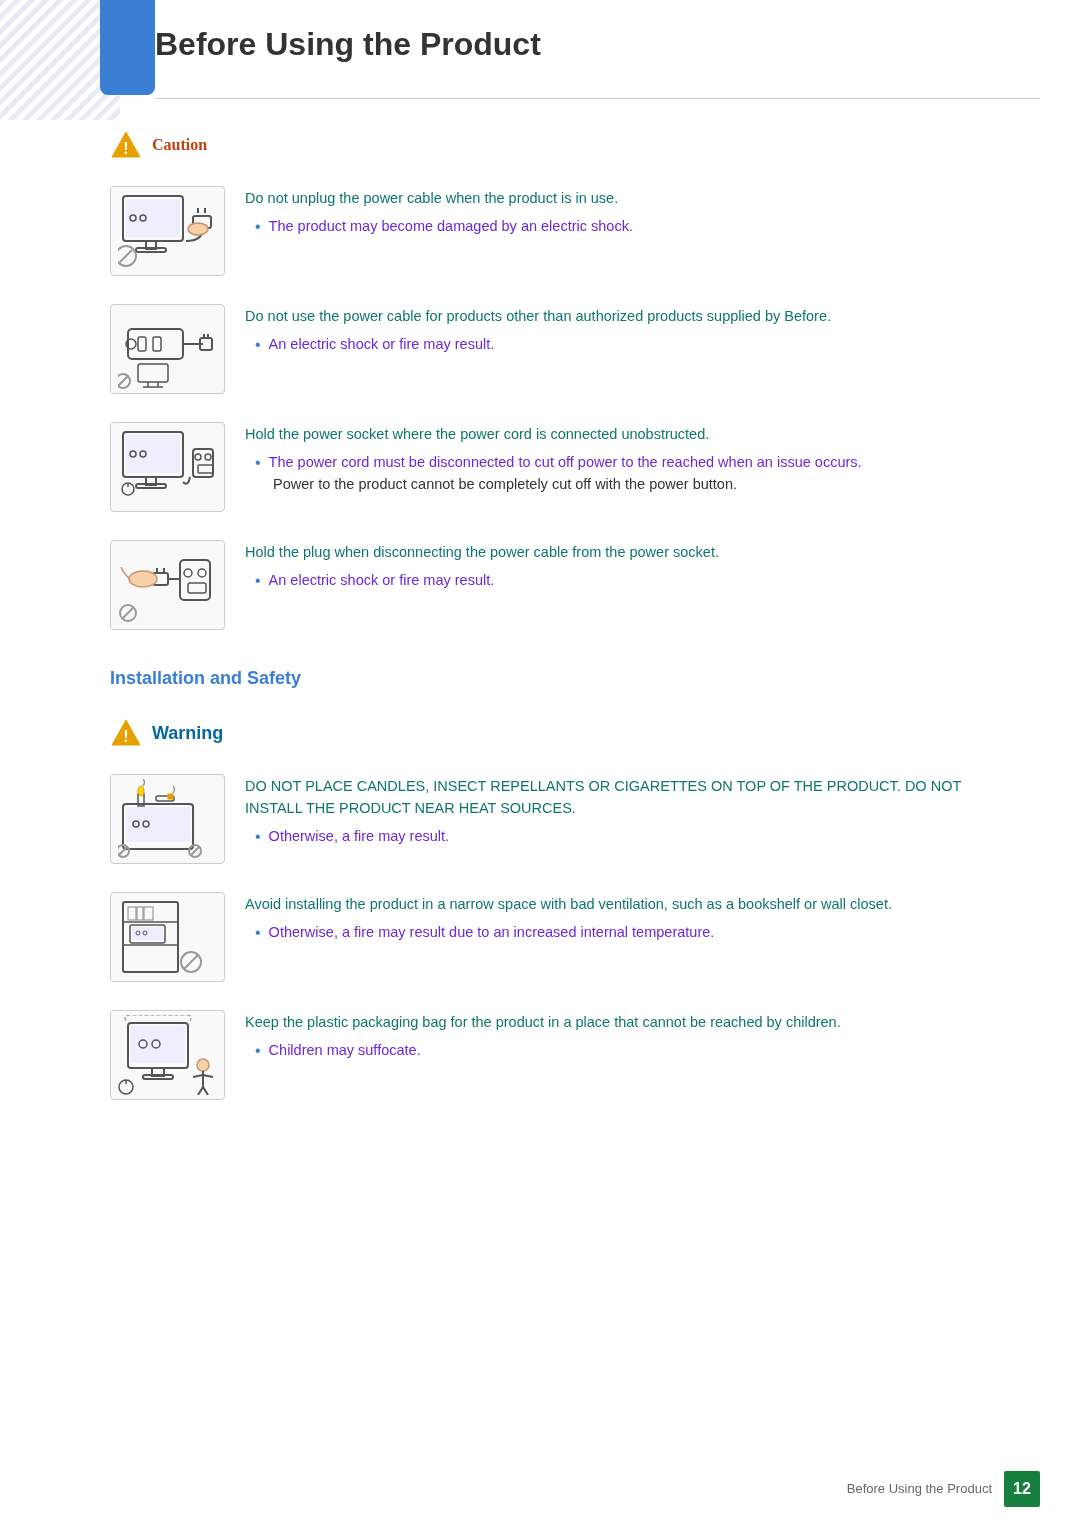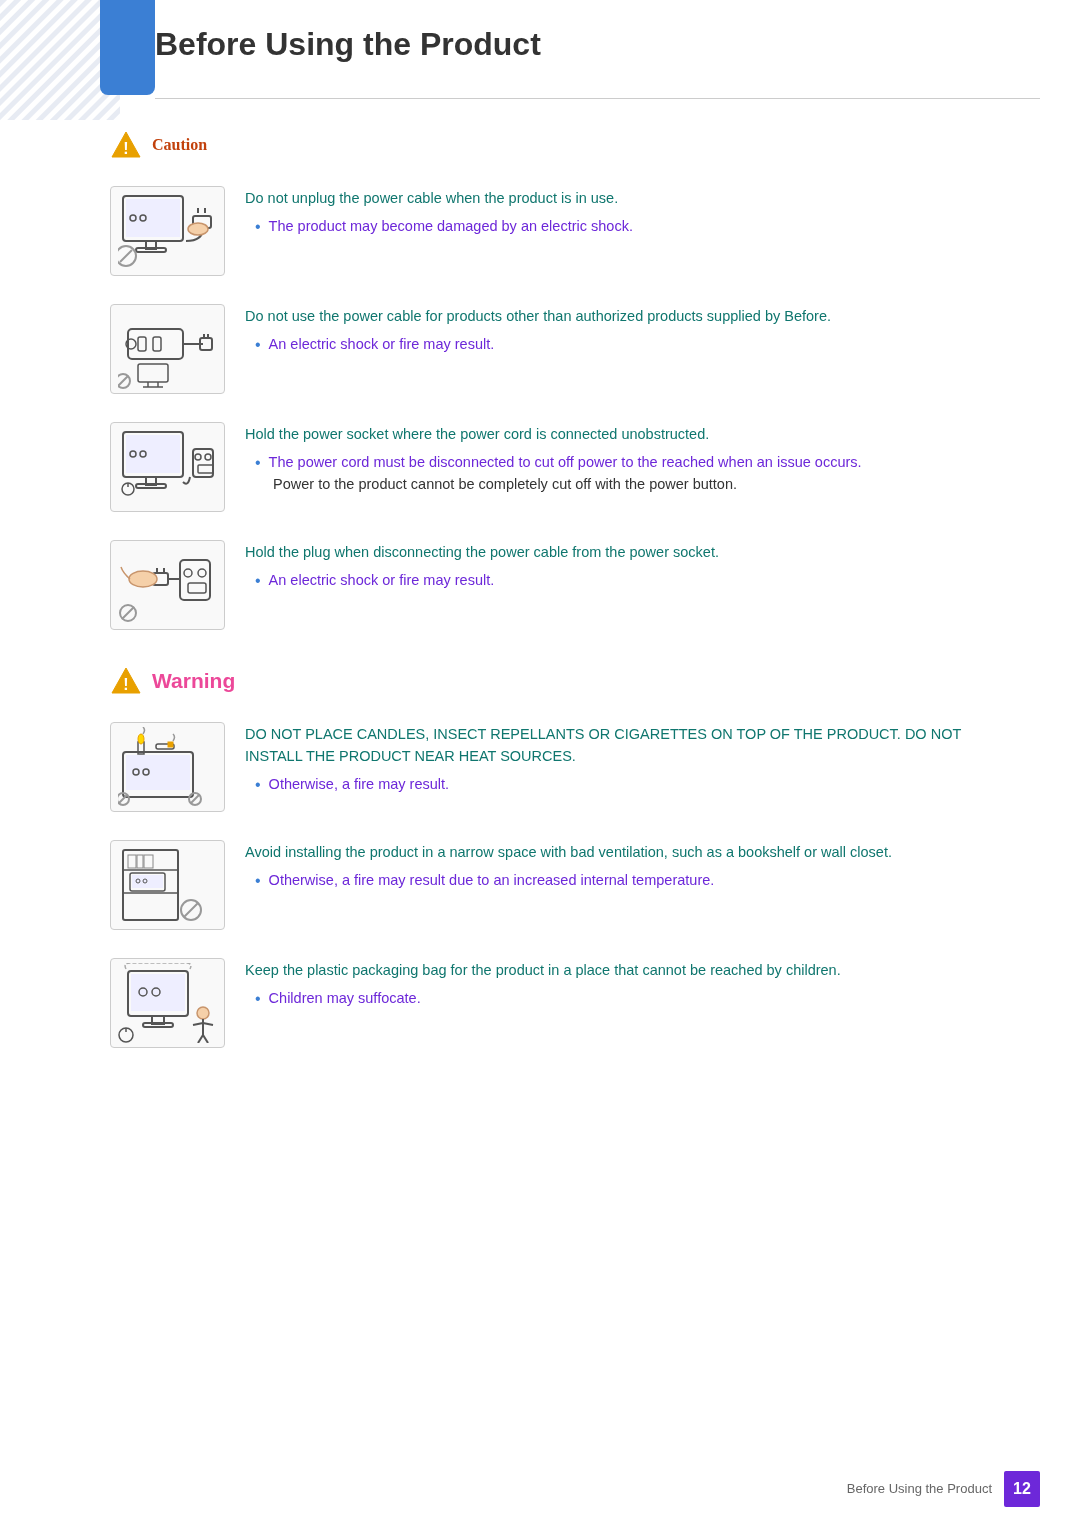--- a/index.html
+++ b/index.html
@@ -76,23 +76,23 @@
     }
 
     .section-label-caution {
       font-size: 16px;
       font-weight: bold;
       color: #c2410c;
       font-family: Liberation Serif, serif;
     }
 
     .section-label-warning {
-      font-size: 21px;
+      font-size: 18px;
       font-weight: bold;
-      color: #ec4899;
+      color: #0369a1;
     }
 
     
     .safety-item {
       display: flex;
       align-items: flex-start;
       margin-bottom: 28px;
       gap: 20px;
     }
 
@@ -167,21 +167,21 @@
       align-items: center;
       gap: 12px;
     }
 
     .footer-text {
       color: #666;
       font-size: 13px;
     }
 
     .footer-page-num {
-      background: #6d28d9;
+      background: #15803d;
       color: white;
       font-size: 16px;
       font-weight: bold;
       width: 36px;
       height: 36px;
       display: flex;
       align-items: center;
       justify-content: center;
       border-radius: 2px;
     }
@@ -339,20 +339,21 @@
           <line x1="4" y1="74" x2="16" y2="62" stroke="#999" stroke-width="2"></line>
         </svg>
       </div>
       <div class="item-text">
         <p class="item-main-text">Hold the plug when disconnecting the power cable from the power socket.</p>
         <div class="item-bullet">An electric shock or fire may result.</div>
       </div>
     </div>
   </div>
 
+  <h2 class="install-heading">Installation and Safety</h2>
 
   <div class="warning-section">
     <div class="section-header">
       <svg class="triangle-icon" viewBox="0 0 32 32" xmlns="http://www.w3.org/2000/svg">
         <polygon points="16,3 30,28 2,28" fill="#e8a000" stroke="#e8a000" stroke-linejoin="round"></polygon>
         <text x="16" y="25" text-anchor="middle" font-size="16" font-weight="bold" fill="white">!</text>
       </svg>
       <span class="section-label-warning">Warning</span>
     </div>
 

